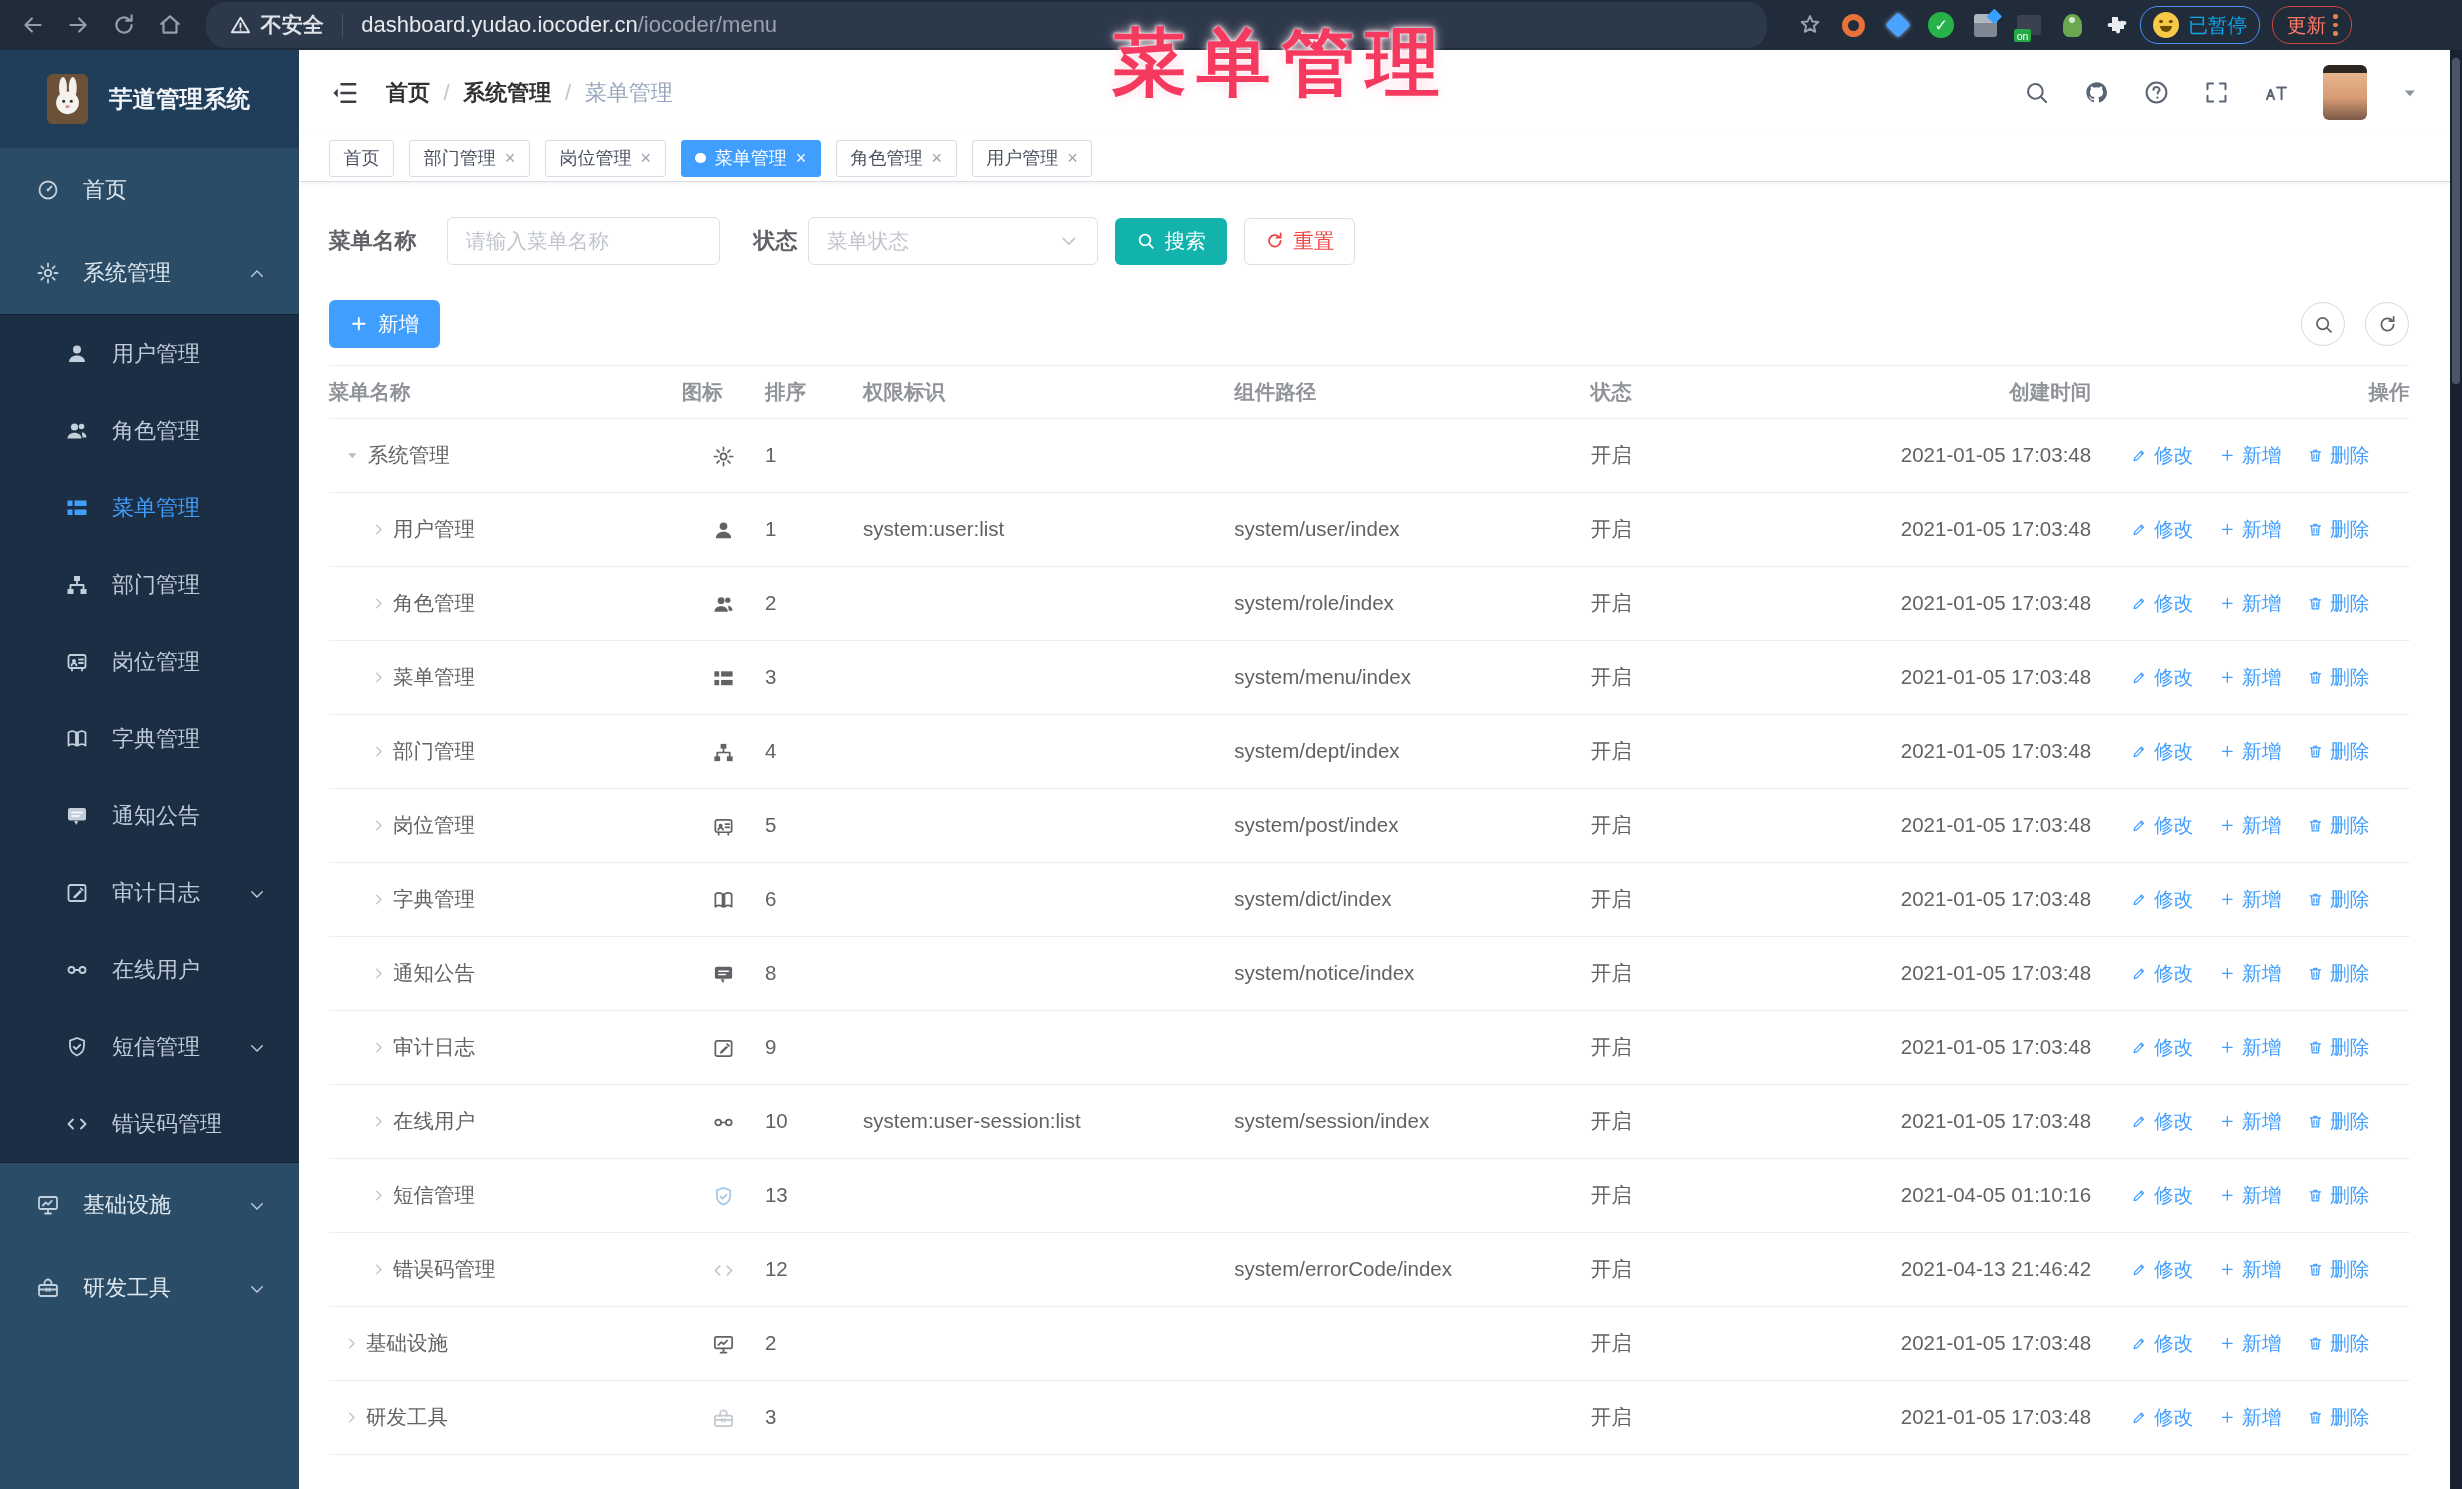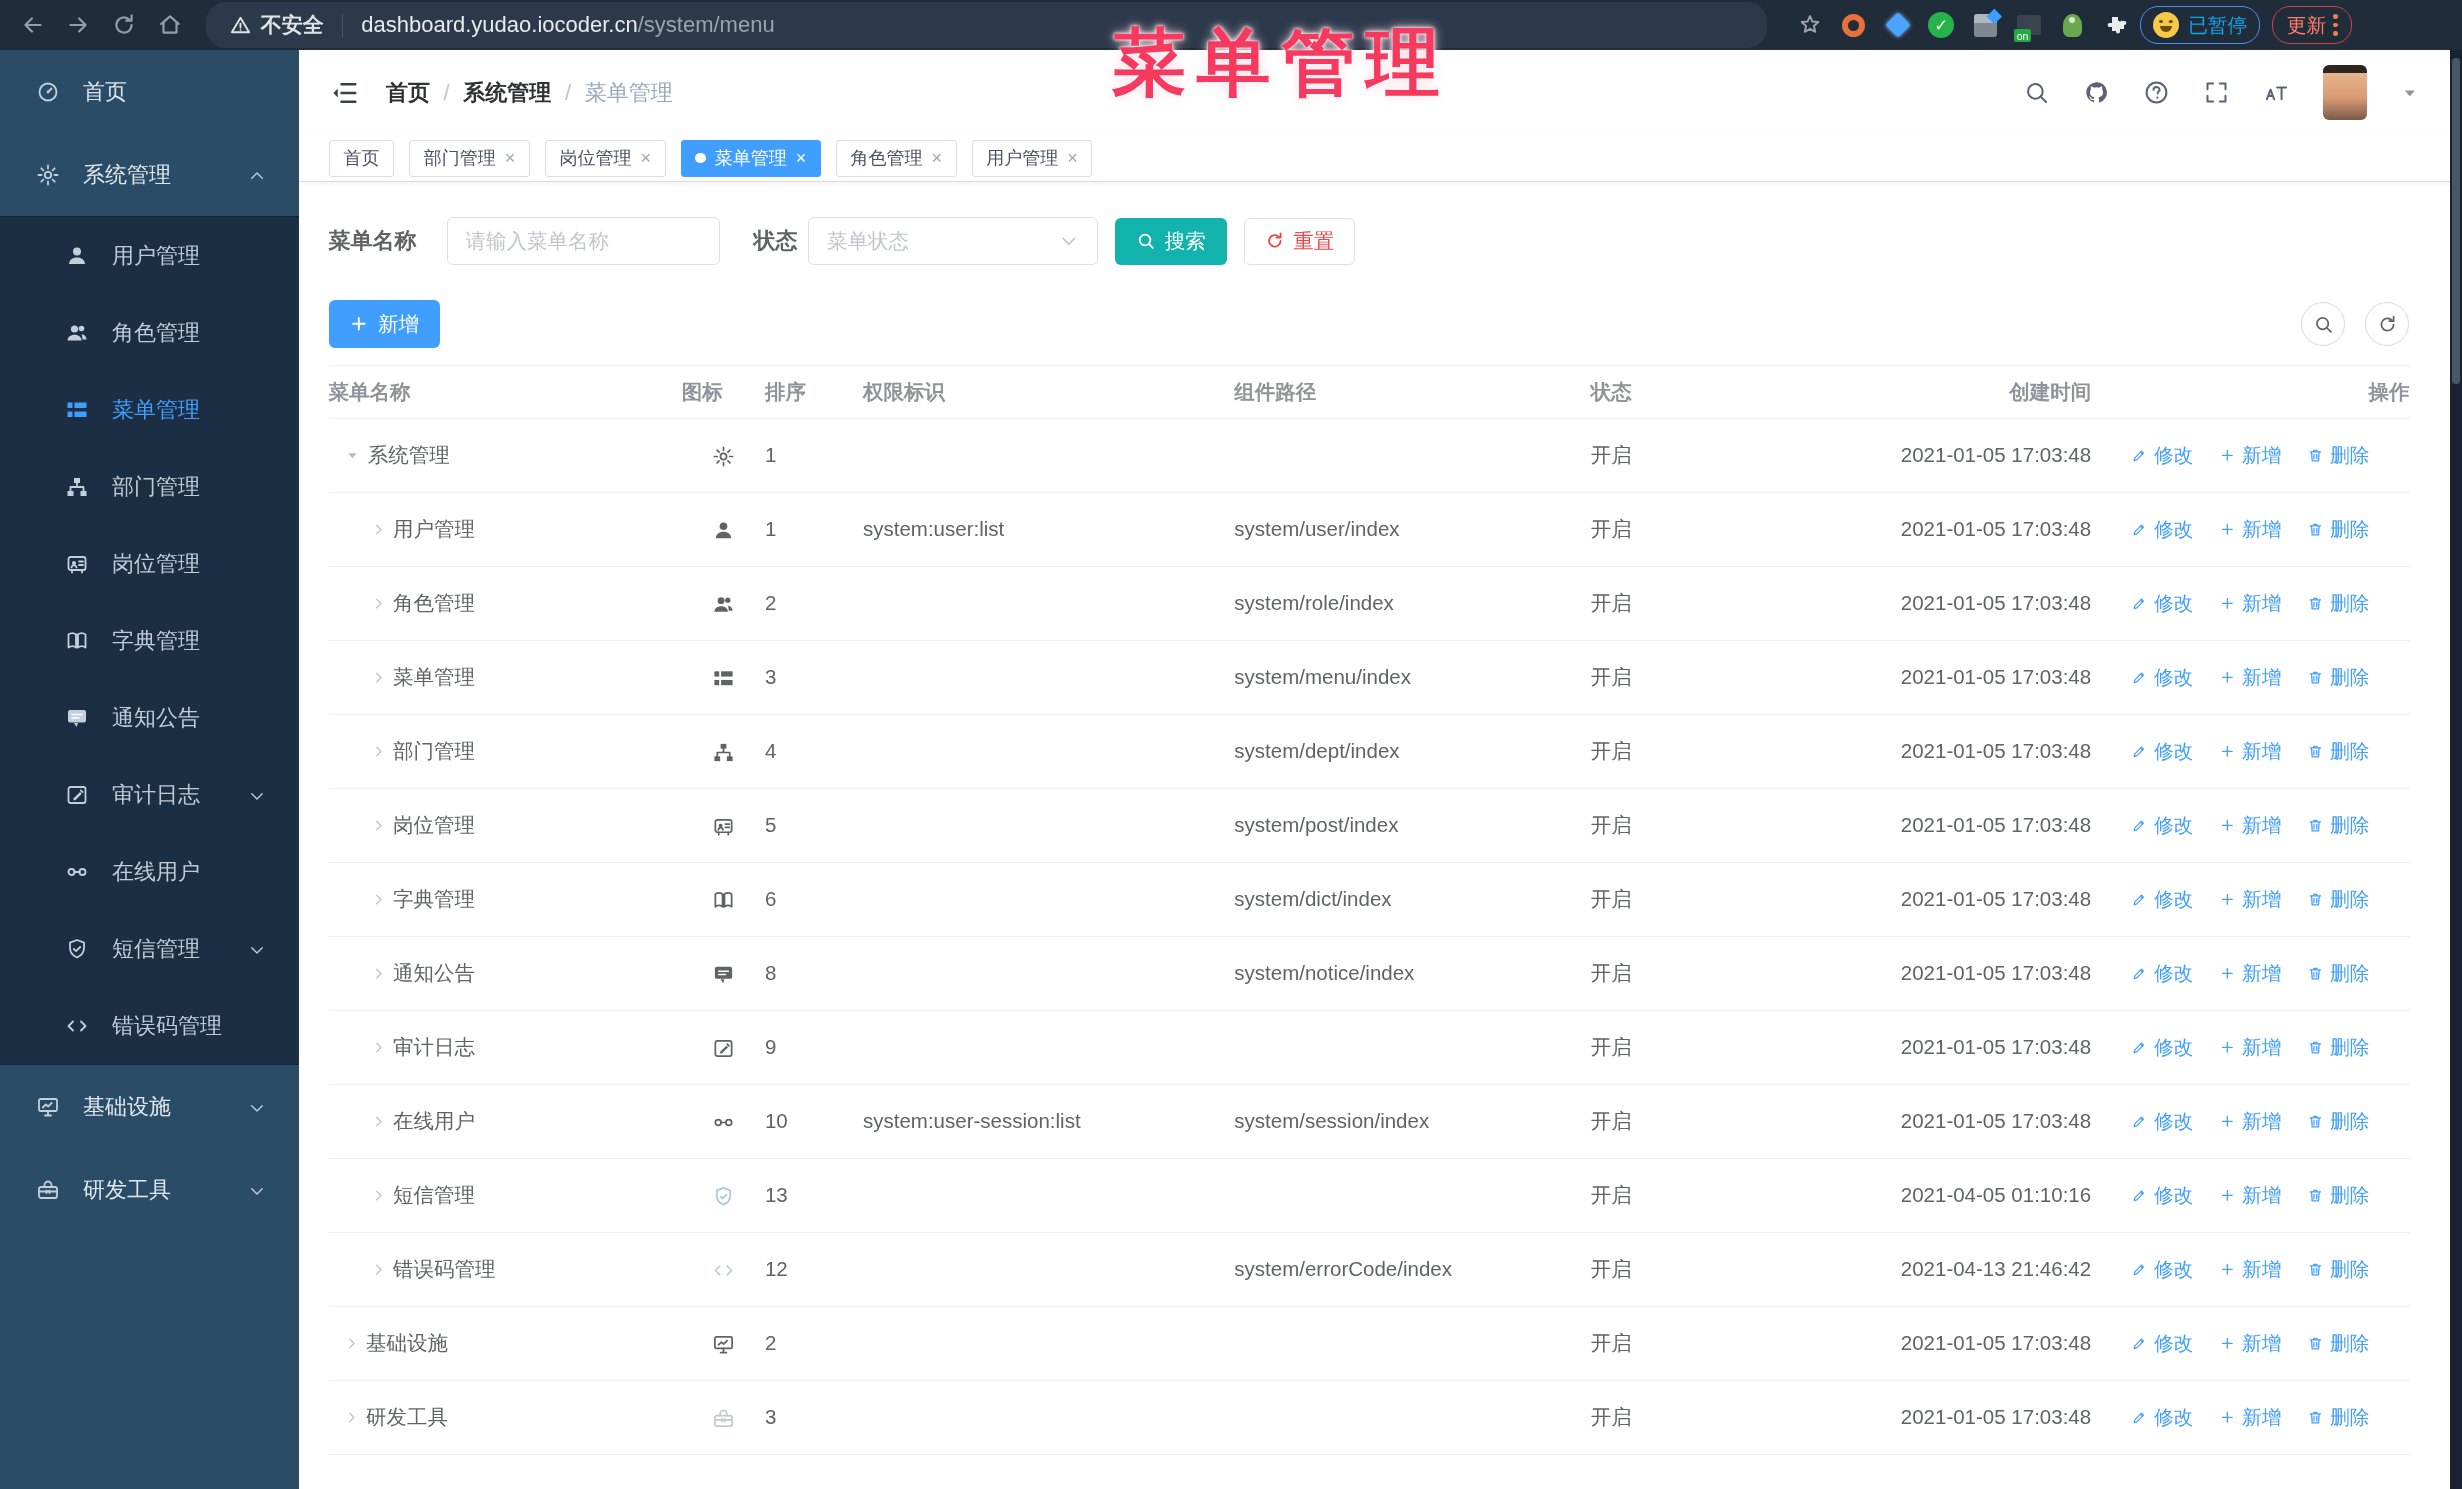--- a/index.html
+++ b/index.html
@@ -133,21 +133,21 @@
       <span class="warn">
         <svg class="ic" width="23" height="23" viewBox="0 0 24 24" fill="none" stroke="currentColor" stroke-width="2" stroke-linejoin="round">
             <path d="M12 4L3 19h18z"></path>
             <path d="M12 10v4" stroke-linecap="round"></path>
             <circle cx="12" cy="16.6" r="0.9" fill="currentColor" stroke="none"></circle>
           </svg>
         <span>不安全</span>
       </span>
       <span class="pill-sep"></span>
       <span class="url-host">dashboard.yudao.iocoder.cn</span>
-        <span class="url-path">/system/menu</span>
+        <span class="url-path">/iocoder/menu</span>
     </div>
     <div class="ext-zone">
         <span class="ext-chip">
           <svg class="ic" width="26" height="26" viewBox="0 0 24 24" fill="none" stroke="#9aa3ae" stroke-width="1.8" stroke-linejoin="round">
             <path d="M12 3.8l2.3 5 5.4.5-4.1 3.7 1.2 5.3L12 15.5l-4.8 2.8 1.2-5.3-4.1-3.7 5.4-.5z"></path>
           </svg>
         </span>
         <span class="ext-chip">
           <span style="width:23px;height:23px;border-radius:50%;border:6px solid #e8703a;box-sizing:border-box;display:inline-block"></span>
         </span>
@@ -189,20 +189,34 @@
           <i></i>
           <i></i>
         </span>
     </div>
   </div>
 
   <div class="overlay-title">菜单管理</div>
 
   <div class="app">
     <aside class="sidebar">
+      <div class="logo-row">
+        <span class="logo-img">
+          <svg width="41" height="50" viewBox="0 0 27 33">
+              <rect width="27" height="33" fill="#6b5138"></rect>
+              <ellipse cx="10.5" cy="9" rx="2.6" ry="7" fill="#f3efe9"></ellipse>
+              <ellipse cx="17" cy="9" rx="2.6" ry="7" fill="#f3efe9"></ellipse>
+              <circle cx="13.5" cy="19" r="7.5" fill="#f6f3ee"></circle>
+              <circle cx="11" cy="18" r="1" fill="#333"></circle>
+              <circle cx="16" cy="18" r="1" fill="#333"></circle>
+              <ellipse cx="13.5" cy="21.5" rx="1.4" ry="1" fill="#d89"></ellipse>
+            </svg>
+        </span>
+        <span class="logo-title">芋道管理系统</span>
+      </div>
       <nav id="side-menu">
           <div class="side-item root">
             <svg class="ic" width="24" height="24" viewBox="0 0 24 24" fill="none" stroke="currentColor" stroke-width="1.8" stroke-linecap="round" stroke-linejoin="round">
               <circle cx="12" cy="12" r="8.5"></circle>
               <path d="M12 12l3.5-3.5"></path>
               <circle cx="12" cy="12" r="1.4" fill="currentColor" stroke="none"></circle>
             </svg>
             <span class="side-label">首页</span>
           </div>
           <div class="side-item root">

